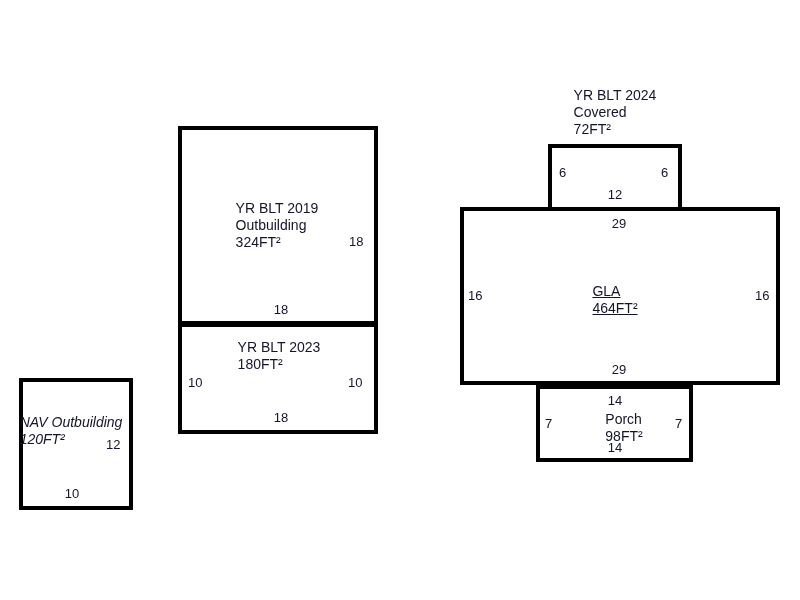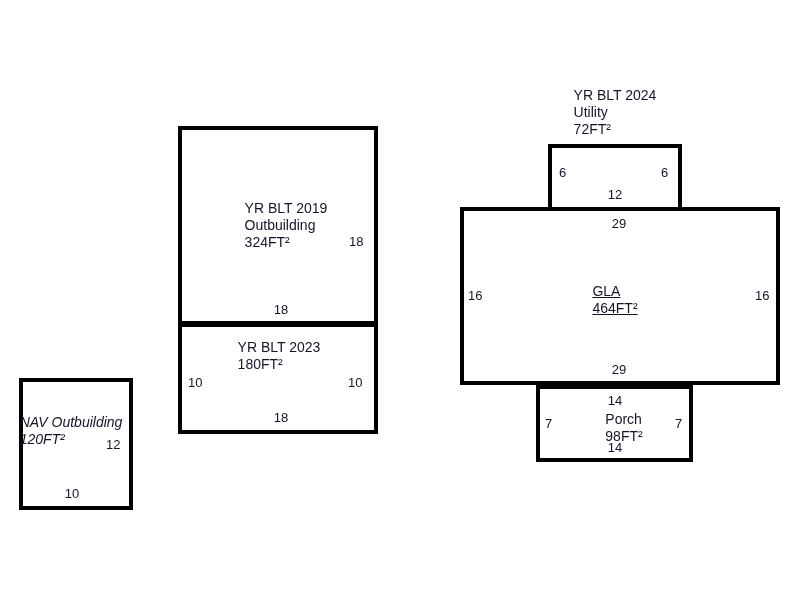--- a/index.html
+++ b/index.html
@@ -56,40 +56,40 @@
     <div>NAV Outbuilding</div>
     <div>120FT²</div>
   </div>
   <div class="dim" style="left:106px; top:437px;">12</div>
   <div class="dim center" style="left:72px; top:486px;">10</div>
 
   <div class="shape" style="left:178px; top:126px; width:200px; height:199px;"></div>
   <div class="shape" style="left:178px; top:323px; width:200px; height:111px;"></div>
   <div class="divider" style="left:178px; top:323px; width:200px; height:4px;"></div>
 
-  <div class="block" style="left:286px; top:200px;">
+  <div class="block" style="left:277px; top:200px;">
     <div>YR BLT 2019</div>
     <div>Outbuilding</div>
     <div>324FT²</div>
   </div>
   <div class="dim" style="left:349px; top:234px;">18</div>
   <div class="dim center" style="left:281px; top:302px;">18</div>
 
   <div class="block" style="left:279px; top:339px;">
     <div>YR BLT 2023</div>
     <div>180FT²</div>
   </div>
   <div class="dim" style="left:188px; top:375px;">10</div>
   <div class="dim" style="left:348px; top:375px;">10</div>
   <div class="dim center" style="left:281px; top:410px;">18</div>
 
   <div class="shape" style="left:548px; top:144px; width:134px; height:67px;"></div>
   <div class="block" style="left:615px; top:87px;">
     <div>YR BLT 2024</div>
-    <div>Utility</div>
+    <div>Covered</div>
     <div>72FT²</div>
   </div>
   <div class="dim" style="left:559px; top:165px;">6</div>
   <div class="dim" style="left:661px; top:165px;">6</div>
   <div class="dim center" style="left:615px; top:187px;">12</div>
 
   <div class="shape" style="left:460px; top:207px; width:320px; height:178px;"></div>
   <div class="dim center" style="left:619px; top:216px;">29</div>
   <div class="dim" style="left:468px; top:288px;">16</div>
   <div class="dim" style="left:755px; top:288px;">16</div>

